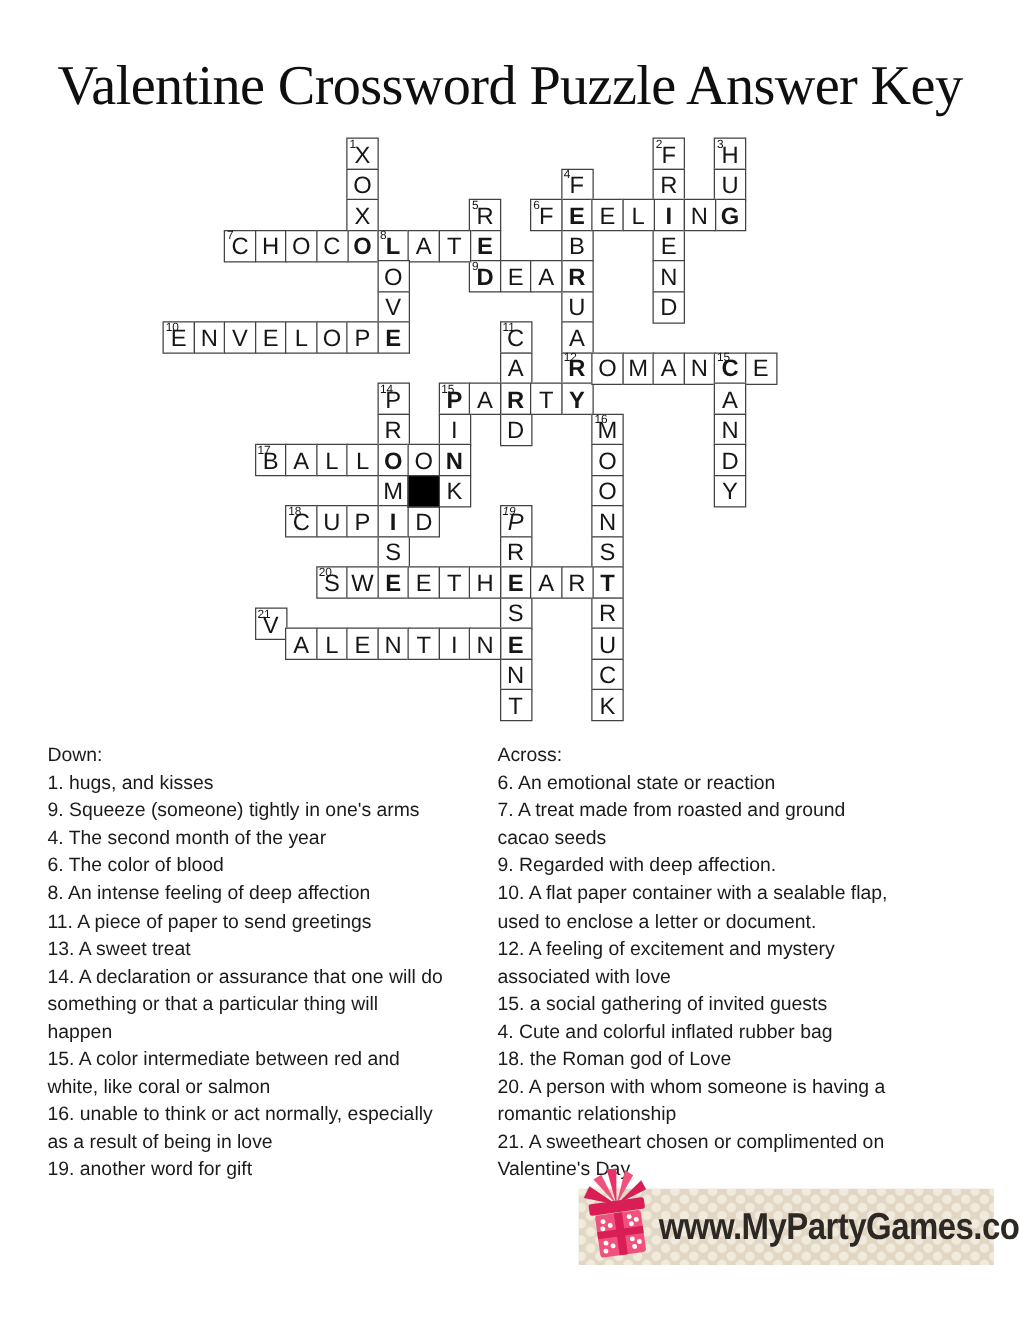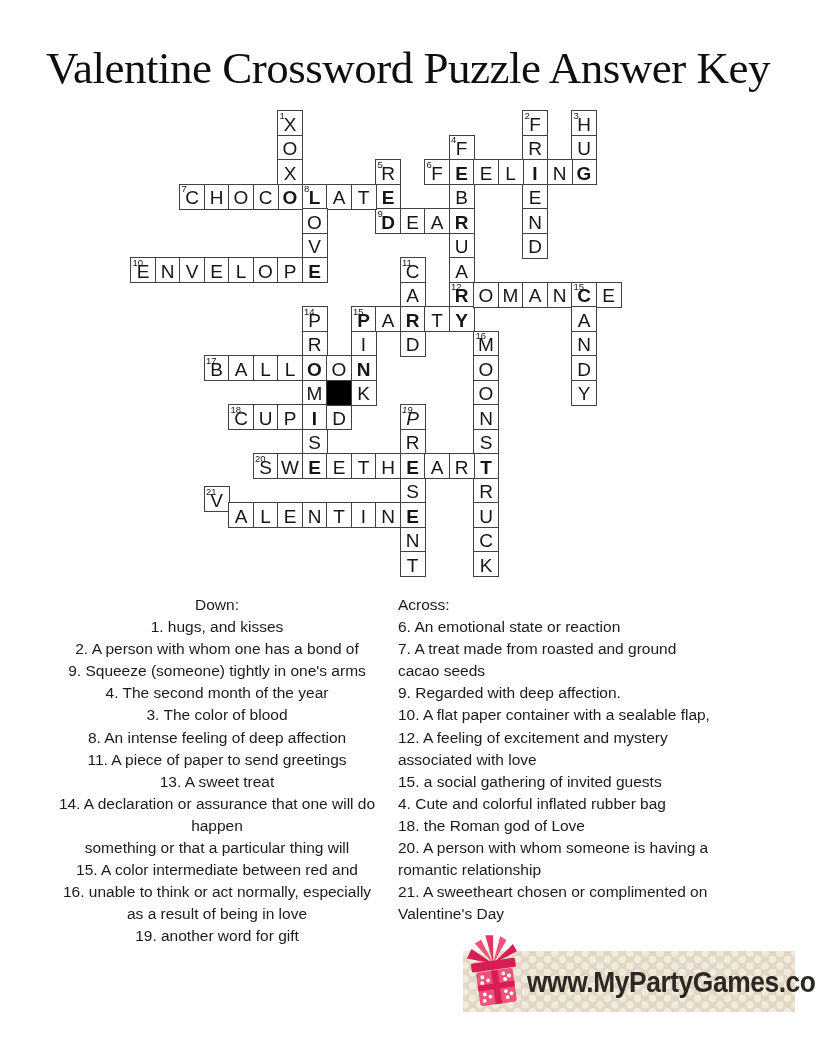--- a/index.html
+++ b/index.html
@@ -10,21 +10,21 @@
   
   #grid{position:absolute;left:130px;top:110px;width:492px;height:468px;}
   .cell{position:absolute;width:26px;height:26px;box-sizing:border-box;border:1.5px solid #424242;
         background:#fff;display:flex;align-items:flex-end;justify-content:center;}
   .cell .letter{font-size:19px;line-height:1;padding-bottom:1.5px;color:#161616;}
   .cell.cross .letter{font-weight:bold;}
   .cell .num{position:absolute;top:-0.5px;left:1.5px;font-size:9.5px;line-height:10px;color:#161616;}
   .cell.black{background:#000;}
   
   .clues{position:absolute;top:594px;font-size:15.5px;line-height:22.1px;color:#1b1b1b;}
-  #down-col{left:38px;width:358px;text-align:center;}
+  #down-col{left:38px;width:358px;}
   #across-col{left:398px;width:400px;}
   .clue-line{white-space:nowrap;}
   
   .banner{position:absolute;left:463px;top:951px;width:332px;height:61px;background-color:#e2d7c5;
           background-image:radial-gradient(circle,#f1ebdd 3.4px,rgba(241,235,221,0) 4.1px),
                            radial-gradient(circle,#f1ebdd 3.4px,rgba(241,235,221,0) 4.1px);
           background-size:15px 13px;background-position:2px 2px,9.5px 8.5px;}
   .site{position:absolute;left:64px;top:50%;transform:translateY(-50%) scaleX(0.88);
         transform-origin:left center;font-weight:bold;font-size:30px;letter-spacing:-0.5px;
         color:#2c2824;white-space:nowrap;}
@@ -404,45 +404,46 @@
       <div class="cell" style="left: 245px; top: 392px;">
         <span class="letter">N</span>
       </div>
       <div class="cell black" style="left: 196px; top: 269.5px;"></div>
     </div>
 
   <div class="clues" id="down-col">
     <div class="clue-line">Down:</div>
     <div id="down-lines">
         <div class="clue-line">1. hugs, and kisses</div>
-        <div class="clue-line">2. A person with whom one has a bond of</div>
         <div class="clue-line">9. Squeeze (someone) tightly in one's arms</div>
         <div class="clue-line">4. The second month of the year</div>
-        <div class="clue-line">3. The color of blood</div>
+        <div class="clue-line">6. The color of blood</div>
         <div class="clue-line">8. An intense feeling of deep affection</div>
         <div class="clue-line">11. A piece of paper to send greetings</div>
         <div class="clue-line">13. A sweet treat</div>
         <div class="clue-line">14. A declaration or assurance that one will do</div>
+        <div class="clue-line">something or that a particular thing will</div>
         <div class="clue-line">happen</div>
-        <div class="clue-line">something or that a particular thing will</div>
         <div class="clue-line">15. A color intermediate between red and</div>
+        <div class="clue-line">white, like coral or salmon</div>
         <div class="clue-line">16. unable to think or act normally, especially</div>
         <div class="clue-line">as a result of being in love</div>
         <div class="clue-line">19. another word for gift</div>
       </div>
   </div>
 
   <div class="clues" id="across-col">
     <div class="clue-line">Across:</div>
     <div id="across-lines">
         <div class="clue-line">6. An emotional state or reaction</div>
         <div class="clue-line">7. A treat made from roasted and ground</div>
         <div class="clue-line">cacao seeds</div>
         <div class="clue-line">9. Regarded with deep affection.</div>
         <div class="clue-line">10. A flat paper container with a sealable flap,</div>
+        <div class="clue-line">used to enclose a letter or document.</div>
         <div class="clue-line">12. A feeling of excitement and mystery</div>
         <div class="clue-line">associated with love</div>
         <div class="clue-line">15. a social gathering of invited guests</div>
         <div class="clue-line">4. Cute and colorful inflated rubber bag</div>
         <div class="clue-line">18. the Roman god of Love</div>
         <div class="clue-line">20. A person with whom someone is having a</div>
         <div class="clue-line">romantic relationship</div>
         <div class="clue-line">21. A sweetheart chosen or complimented on</div>
         <div class="clue-line">Valentine's Day</div>
       </div>

